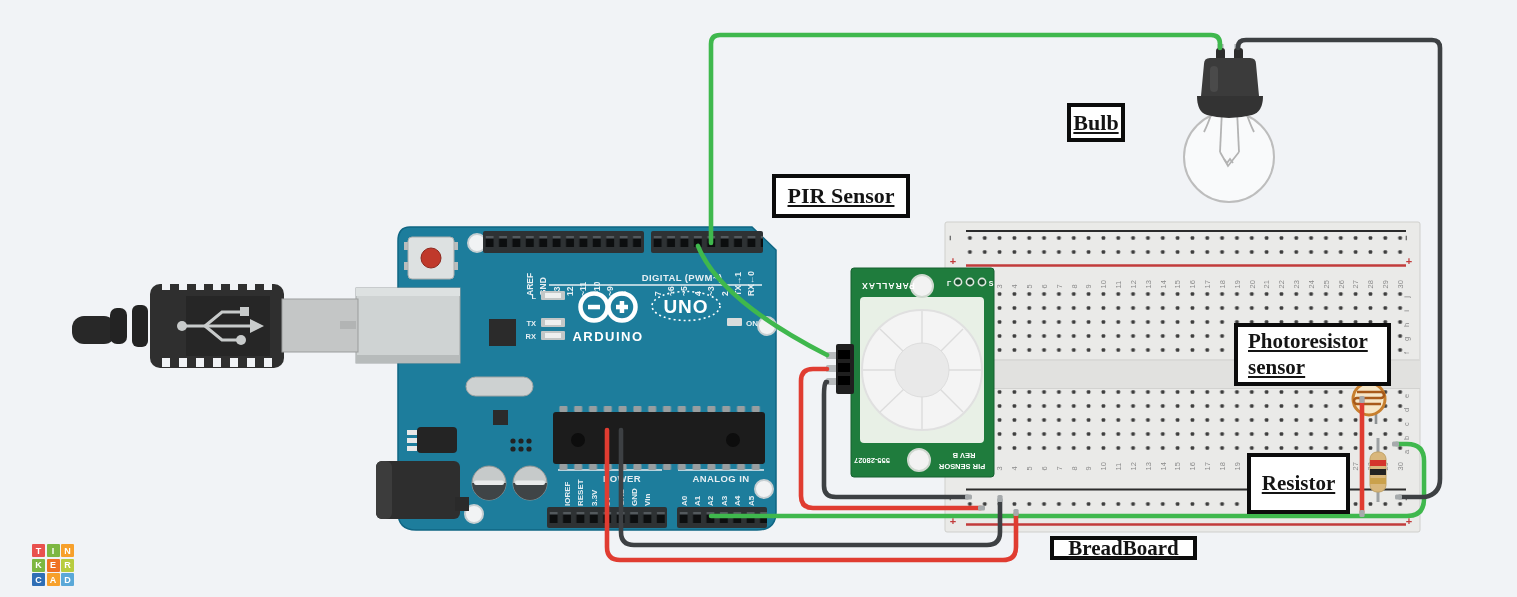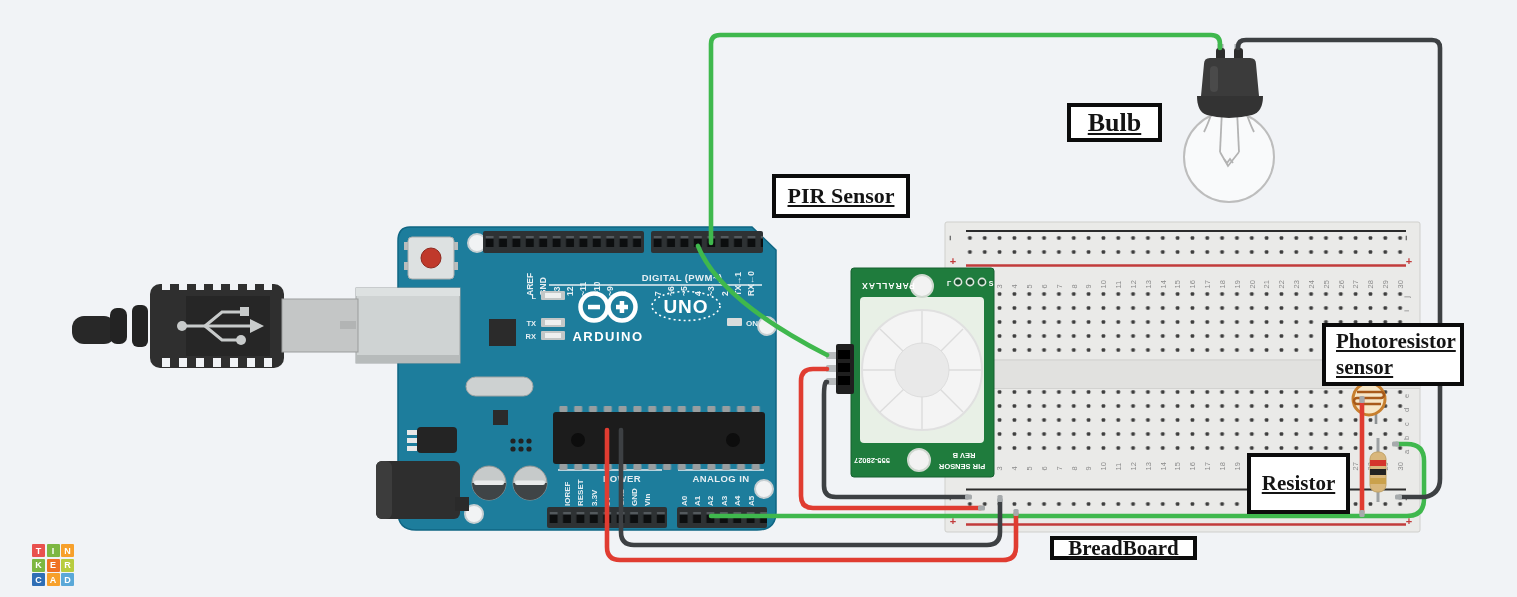--- a/index.html
+++ b/index.html
@@ -428,24 +428,24 @@
     <rect x="1392" y="441.4" width="7" height="5.2" rx="1.5"></rect>
     <rect x="1395" y="494.4" width="7" height="5.2" rx="1.5"></rect>
     <rect x="1359.4" y="396" width="5.2" height="7" rx="1.5"></rect>
     <rect x="1359.4" y="510" width="5.2" height="7" rx="1.5"></rect>
   </g>
 </svg>
 
   <div class="lbl" style="left:772px;top:174px;width:138px;height:44px;font-size:22px">
       <span class="ul">PIR Sensor</span>
     </div>
-  <div class="lbl" style="left:1067px;top:103px;width:95px;height:39px;font-size:26px">
+  <div class="lbl" style="left:1067px;top:103px;width:58px;height:39px;font-size:22px">
       <span class="ul">Bulb</span>
     </div>
-  <div class="lbl lbl-col" style="left:1322px;top:323px;width:142px;height:63px;font-size:21px">
+  <div class="lbl lbl-col" style="left:1234px;top:323px;width:157px;height:63px;font-size:21px">
     <span class="ul">Photoresistor</span>
     <span class="ul">sensor</span>
   </div>
   <div class="lbl" style="left:1247px;top:453px;width:103px;height:61px;font-size:21px">
       <span class="ul">Resistor</span>
     </div>
   <div class="lbl" style="left:1050px;top:536px;width:147px;height:24px;font-size:21px">
       <span class="ul">BreadBoard</span>
     </div>
 

